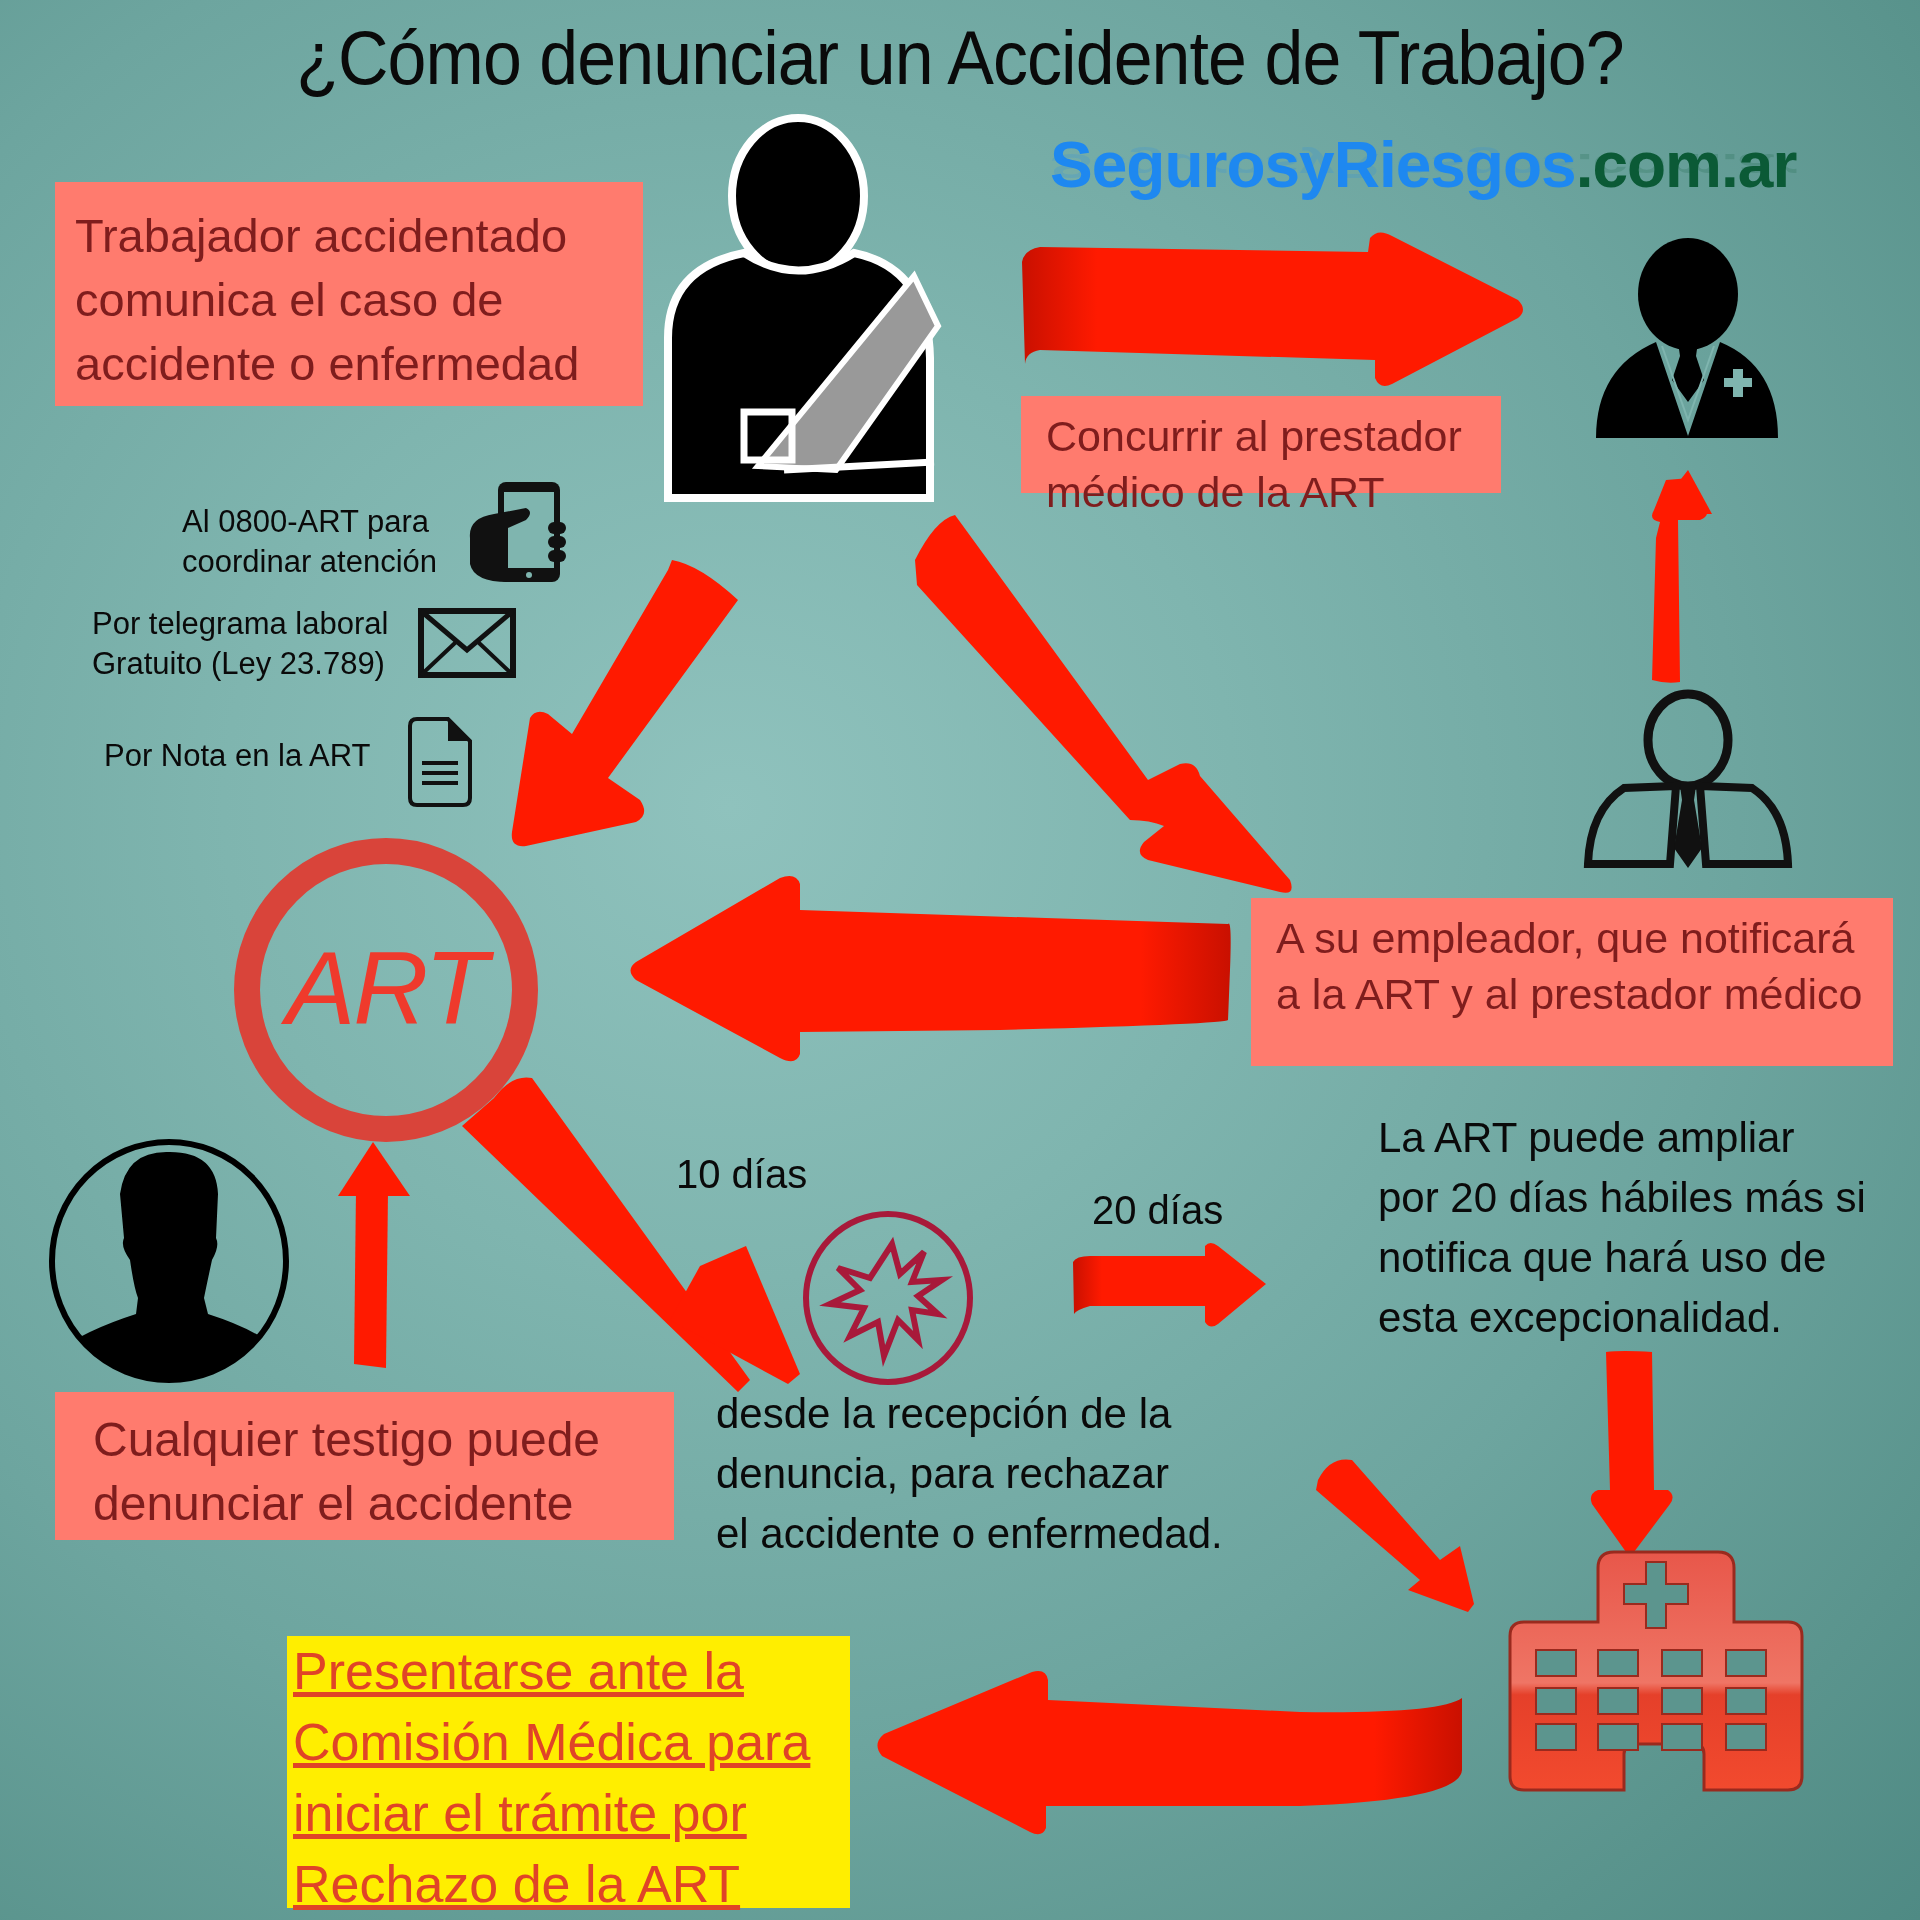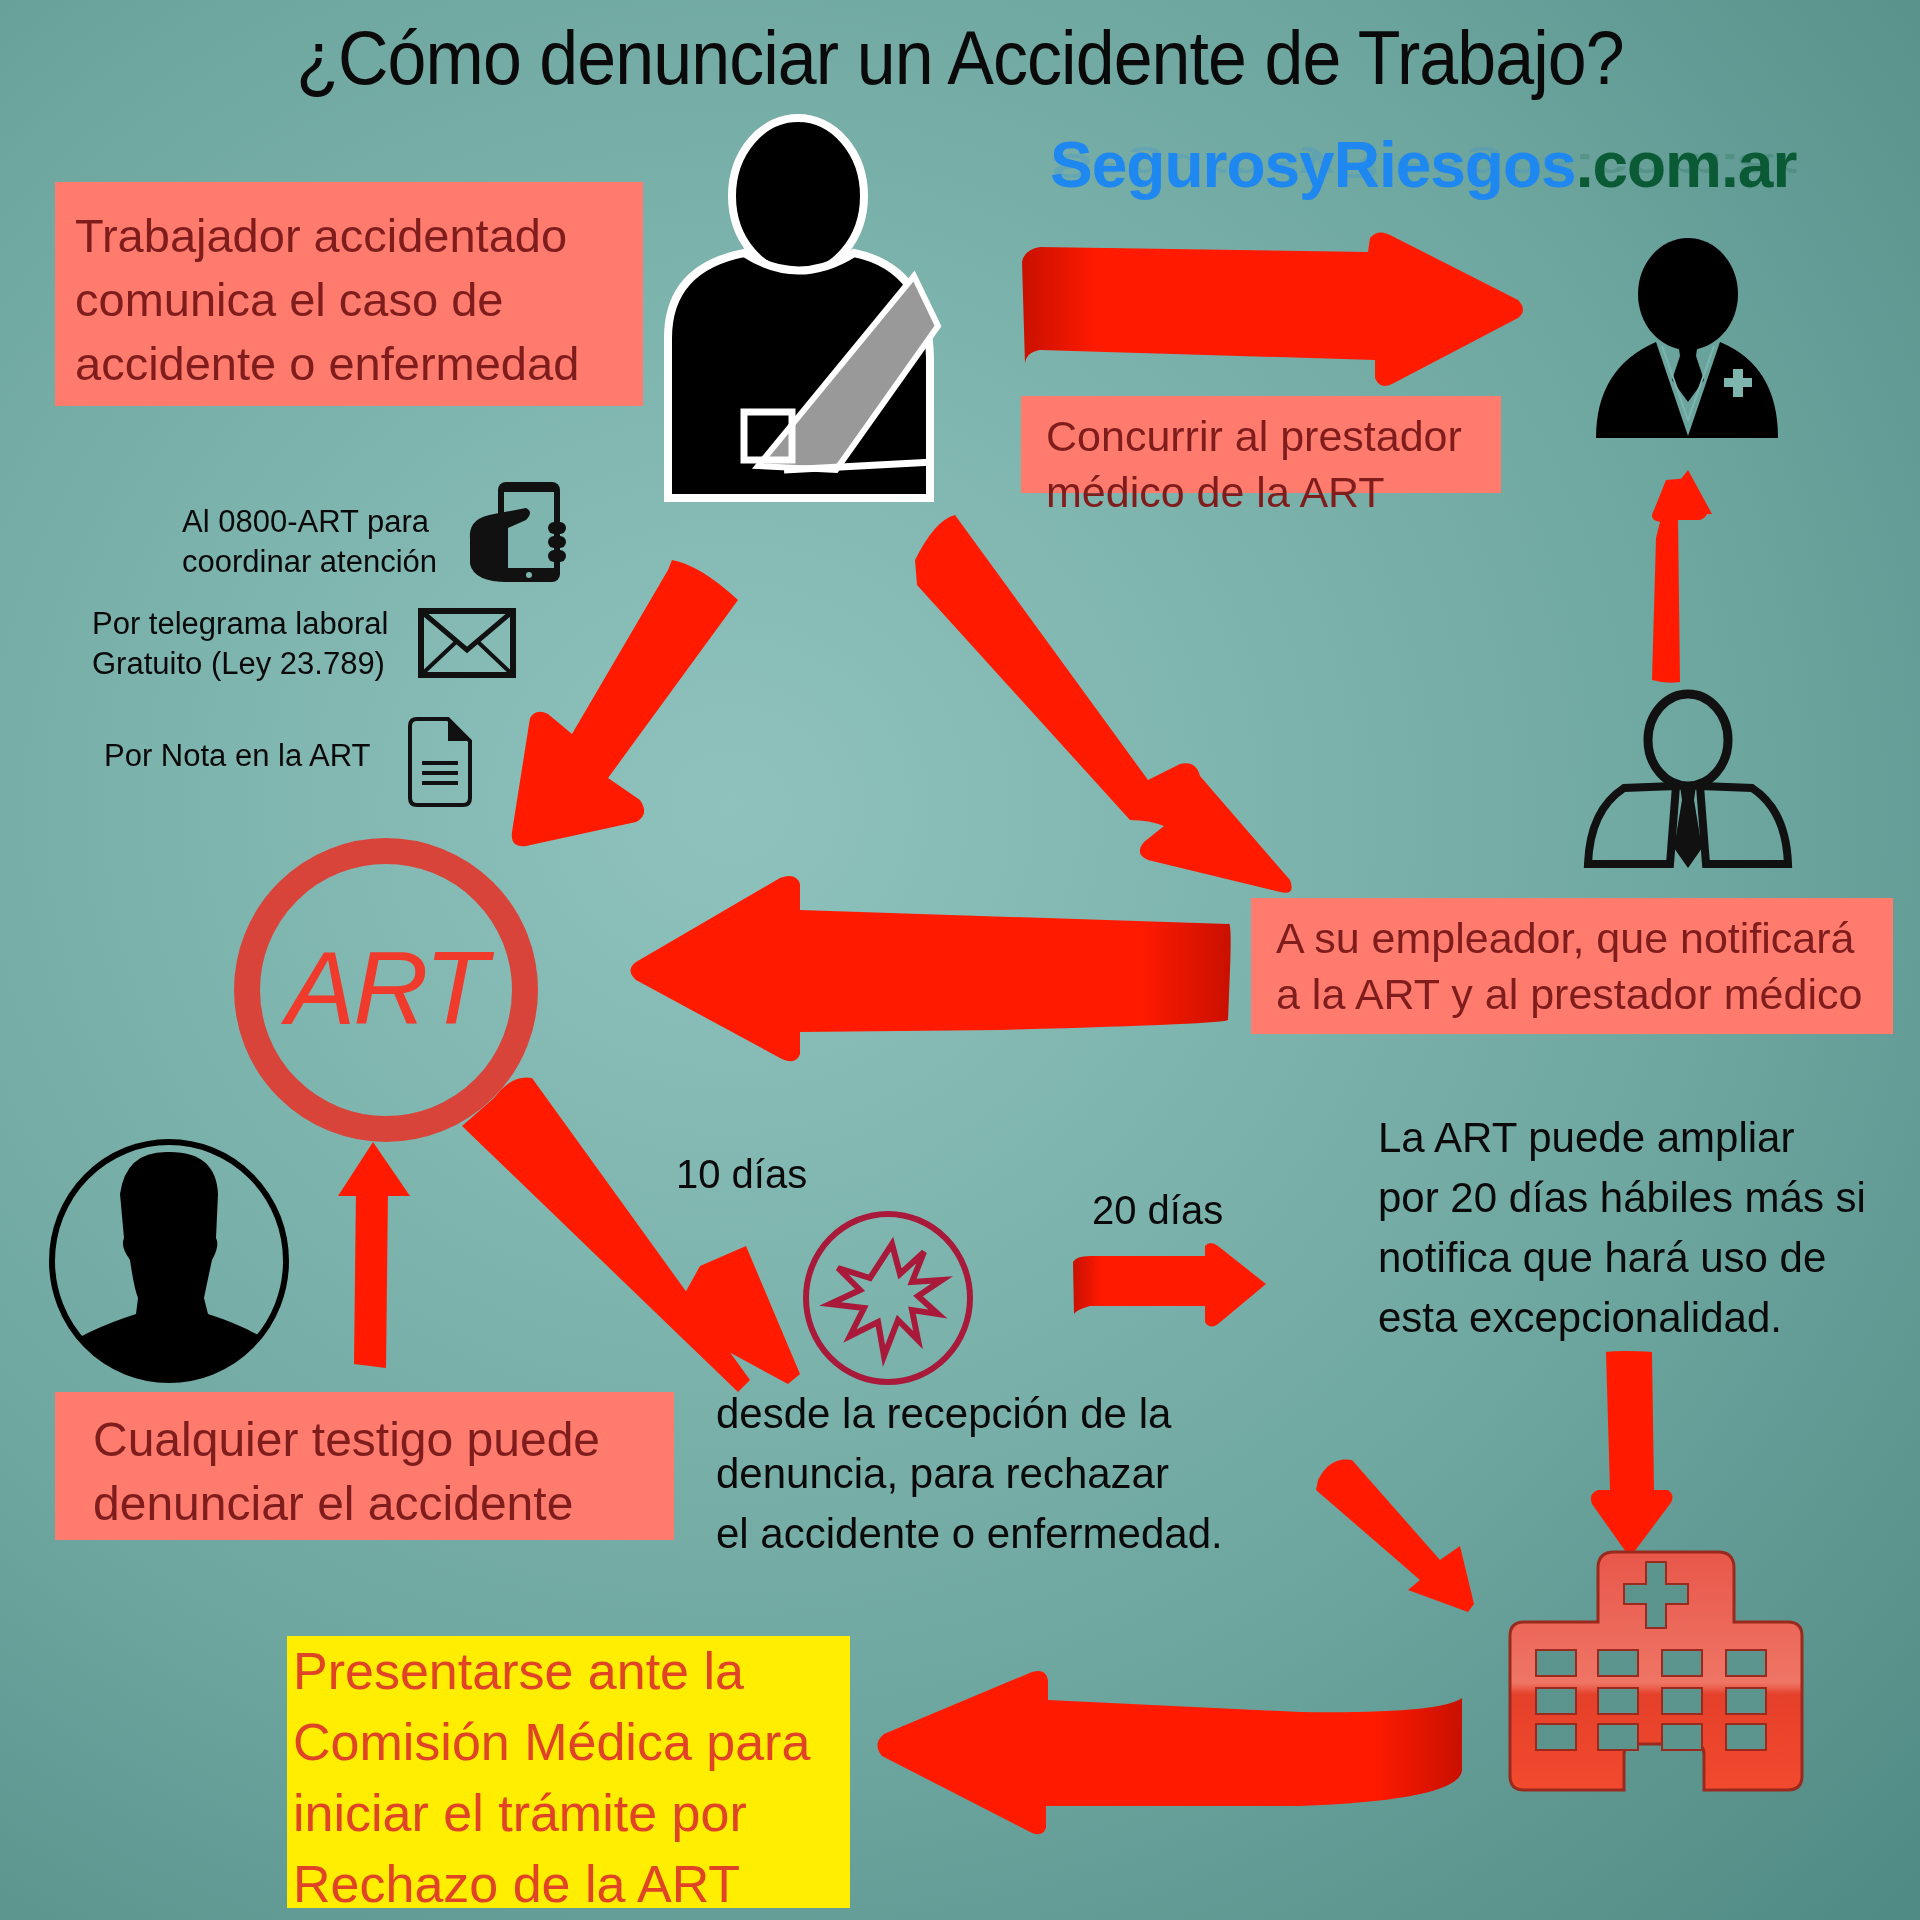--- a/index.html
+++ b/index.html
@@ -24,26 +24,26 @@
     transform: scaleY(-0.55); transform-origin: top; opacity: 0.18; white-space: nowrap;
   }
   .brand-reflect .b1 { color: #1e88f0; }
   .brand-reflect .b2 { color: #0b5a36; }
 
   .pink {
     background: #ff7b6e; color: #7f1d1d; box-sizing: border-box;
   }
   .box1 { left: 55px; top: 182px; width: 588px; height: 224px; padding: 22px 0 0 20px; font-size: 47px; line-height: 64px; }
   .box2 { left: 1021px; top: 396px; width: 480px; height: 97px; padding: 12px 0 0 25px; font-size: 43px; line-height: 56px; }
-  .box3 { left: 1251px; top: 898px; width: 642px; height: 136px; padding: 12px 0 0 25px; font-size: 43px; line-height: 56px; }
+  .box3 { left: 1251px; top: 898px; width: 642px; height: 168px; padding: 12px 0 0 25px; font-size: 43px; line-height: 56px; }
   .box4 { left: 55px; top: 1392px; width: 619px; height: 148px; padding: 16px 0 0 38px; font-size: 48px; line-height: 64px; }
   .yellow {
     left: 287px; top: 1636px; width: 563px; height: 272px;
     background: #ffee00; color: #e04427; box-sizing: border-box;
-    padding: 0 0 0 6px; font-size: 52px; line-height: 71px; white-space: nowrap;
+    padding: 0 0 0 6px; font-size: 52px; line-height: 71px; white-space: nowrap; text-decoration: underline;
   }
   .dark { color: #0a0a0a; }
   .small { font-size: 31px; line-height: 40px; }
   .medtext { font-size: 42px; line-height: 60px; }
   .days { font-size: 40px; color: #0a0a0a; }
   .art-ring {
     left: 234px; top: 838px; width: 304px; height: 304px; border-radius: 50%;
     border: 26px solid #d9443a; box-sizing: border-box;
     display: flex; align-items: center; justify-content: center;
   }

